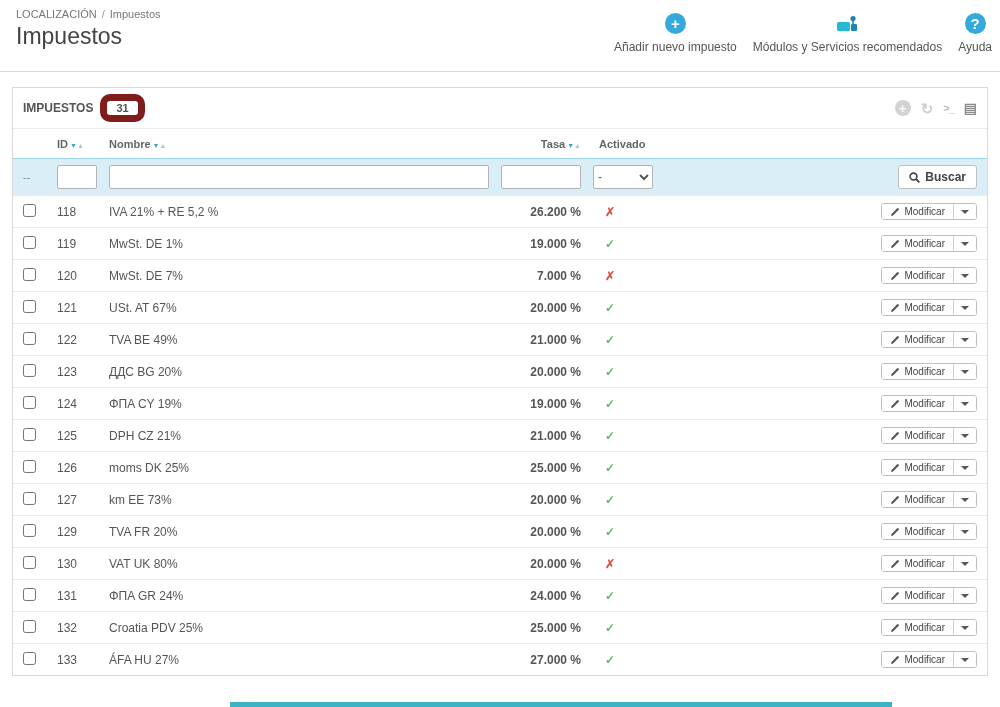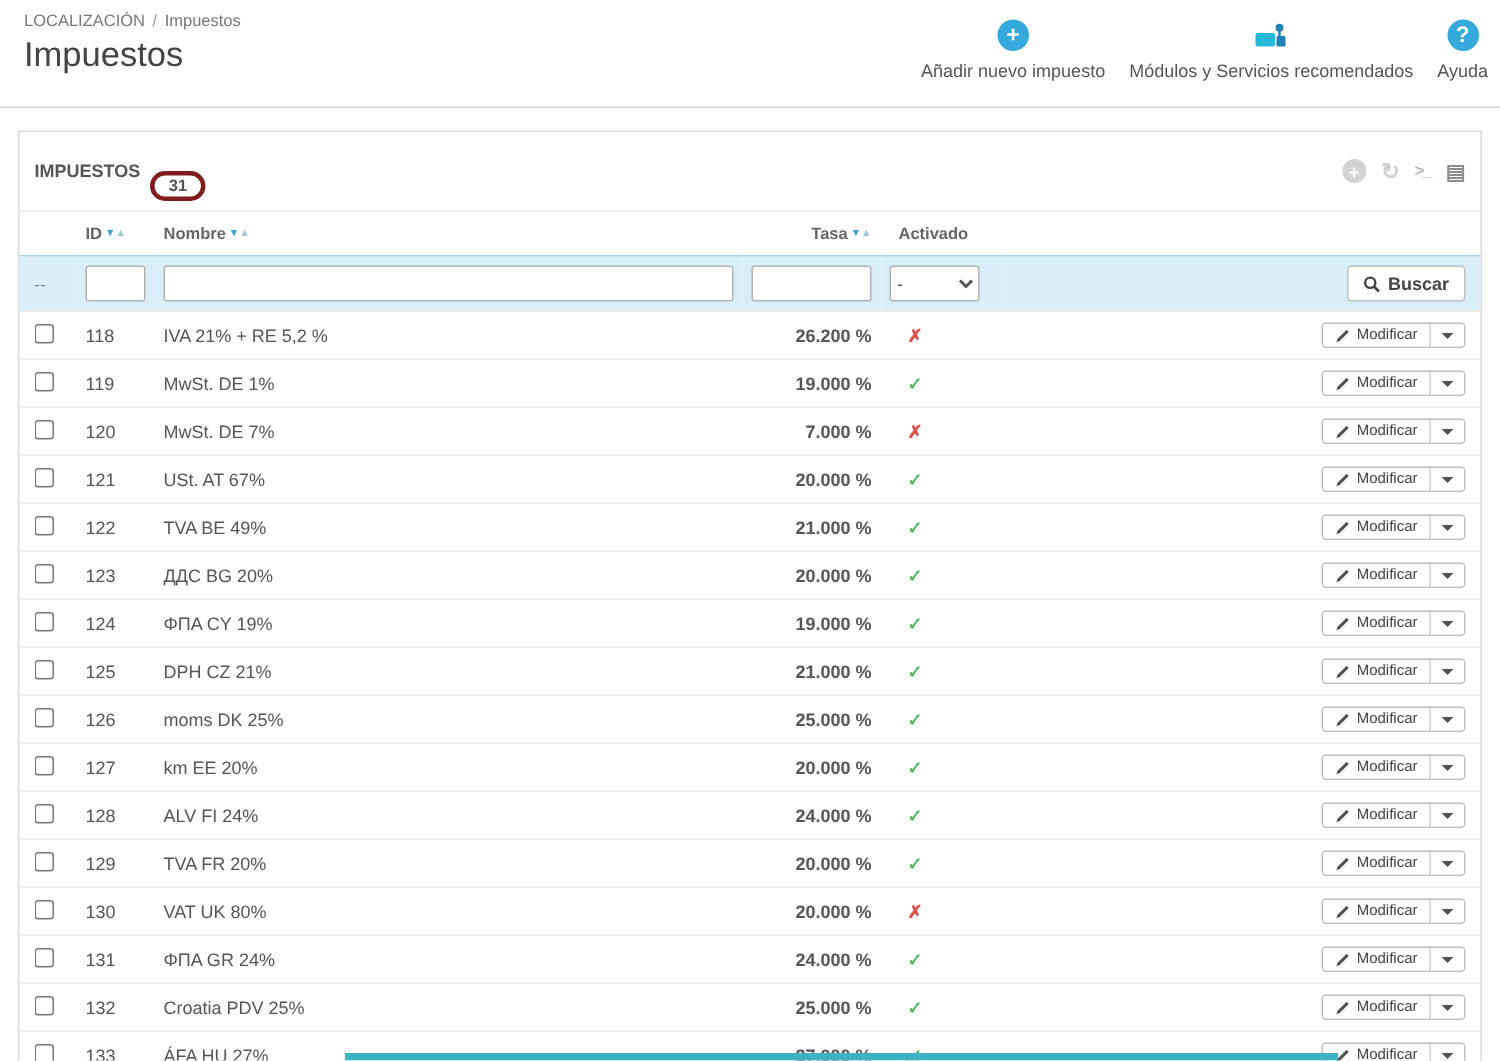--- a/index.html
+++ b/index.html
@@ -48,23 +48,23 @@
   .panel { border: 1px solid #d9d9d9; background: #fff; }
 
   .panel-heading {
     display: flex; align-items: center;
     padding: 6px 10px;
     border-bottom: 1px solid #ececec;
     font-size: 12px; font-weight: bold; color: #555;
   }
   .badge-count {
     margin-left: 7px;
-    border: 3px solid #7f1d1d; border-radius: 10px;
+    border: 7px solid #7f1d1d; border-radius: 10px;
     padding: 1px 9px; font-size: 11px; font-weight: bold;
-    color: #555; background: #fff; margin-top: 20px;
+    color: #555; background: #fff;
   }
   .panel-tools { margin-left: auto; display: flex; align-items: center; gap: 10px; }
   .tool { cursor: pointer; line-height: 1; }
   .tool-plus {
     width: 16px; height: 16px; border-radius: 50%;
     background: #d3d3d3; color: #fff;
     display: inline-flex; align-items: center; justify-content: center;
     font-size: 13px; font-weight: bold;
   }
   .tool-refresh { color: #cfcfcf; font-size: 15px; font-weight: bold; }
@@ -438,58 +438,38 @@
         <button class="btn-caret">
           <span class="caret"></span>
         </button>
       </span>
     </td>
   </tr>
 
   <tr>
     <td class="col-check"><input type="checkbox" style=""></td>
     <td class="col-id">127</td>
-    <td class="col-name">km EE 20%</td>
+    <td class="col-name">km EE 73%</td>
     <td class="col-rate">20.000 %</td>
     <td class="col-status"><span class="status-mark" style="color: rgb(92, 184, 92);">✓</span></td>
     <td class="col-action">
       <span class="btn-group">
         <button class="btn-modify">
           <svg width="10" height="10" viewBox="0 0 10 10">
             <path d="M1 9 L3 8.5 L9.2 2.3 L7.7 0.8 L1.5 7 Z" fill="#555"></path>
           </svg>
           <span>Modificar</span>
         </button>
         <button class="btn-caret">
           <span class="caret"></span>
         </button>
       </span>
     </td>
   </tr>
 
-  <tr>
-    <td class="col-check"><input type="checkbox" style=""></td>
-    <td class="col-id">128</td>
-    <td class="col-name">ALV FI 24%</td>
-    <td class="col-rate">24.000 %</td>
-    <td class="col-status"><span class="status-mark" style="color: rgb(92, 184, 92);">✓</span></td>
-    <td class="col-action">
-      <span class="btn-group">
-        <button class="btn-modify">
-          <svg width="10" height="10" viewBox="0 0 10 10">
-            <path d="M1 9 L3 8.5 L9.2 2.3 L7.7 0.8 L1.5 7 Z" fill="#555"></path>
-          </svg>
-          <span>Modificar</span>
-        </button>
-        <button class="btn-caret">
-          <span class="caret"></span>
-        </button>
-      </span>
-    </td>
-  </tr>
 
   <tr>
     <td class="col-check"><input type="checkbox" style=""></td>
     <td class="col-id">129</td>
     <td class="col-name">TVA FR 20%</td>
     <td class="col-rate">20.000 %</td>
     <td class="col-status"><span class="status-mark" style="color: rgb(92, 184, 92);">✓</span></td>
     <td class="col-action">
       <span class="btn-group">
         <button class="btn-modify">

